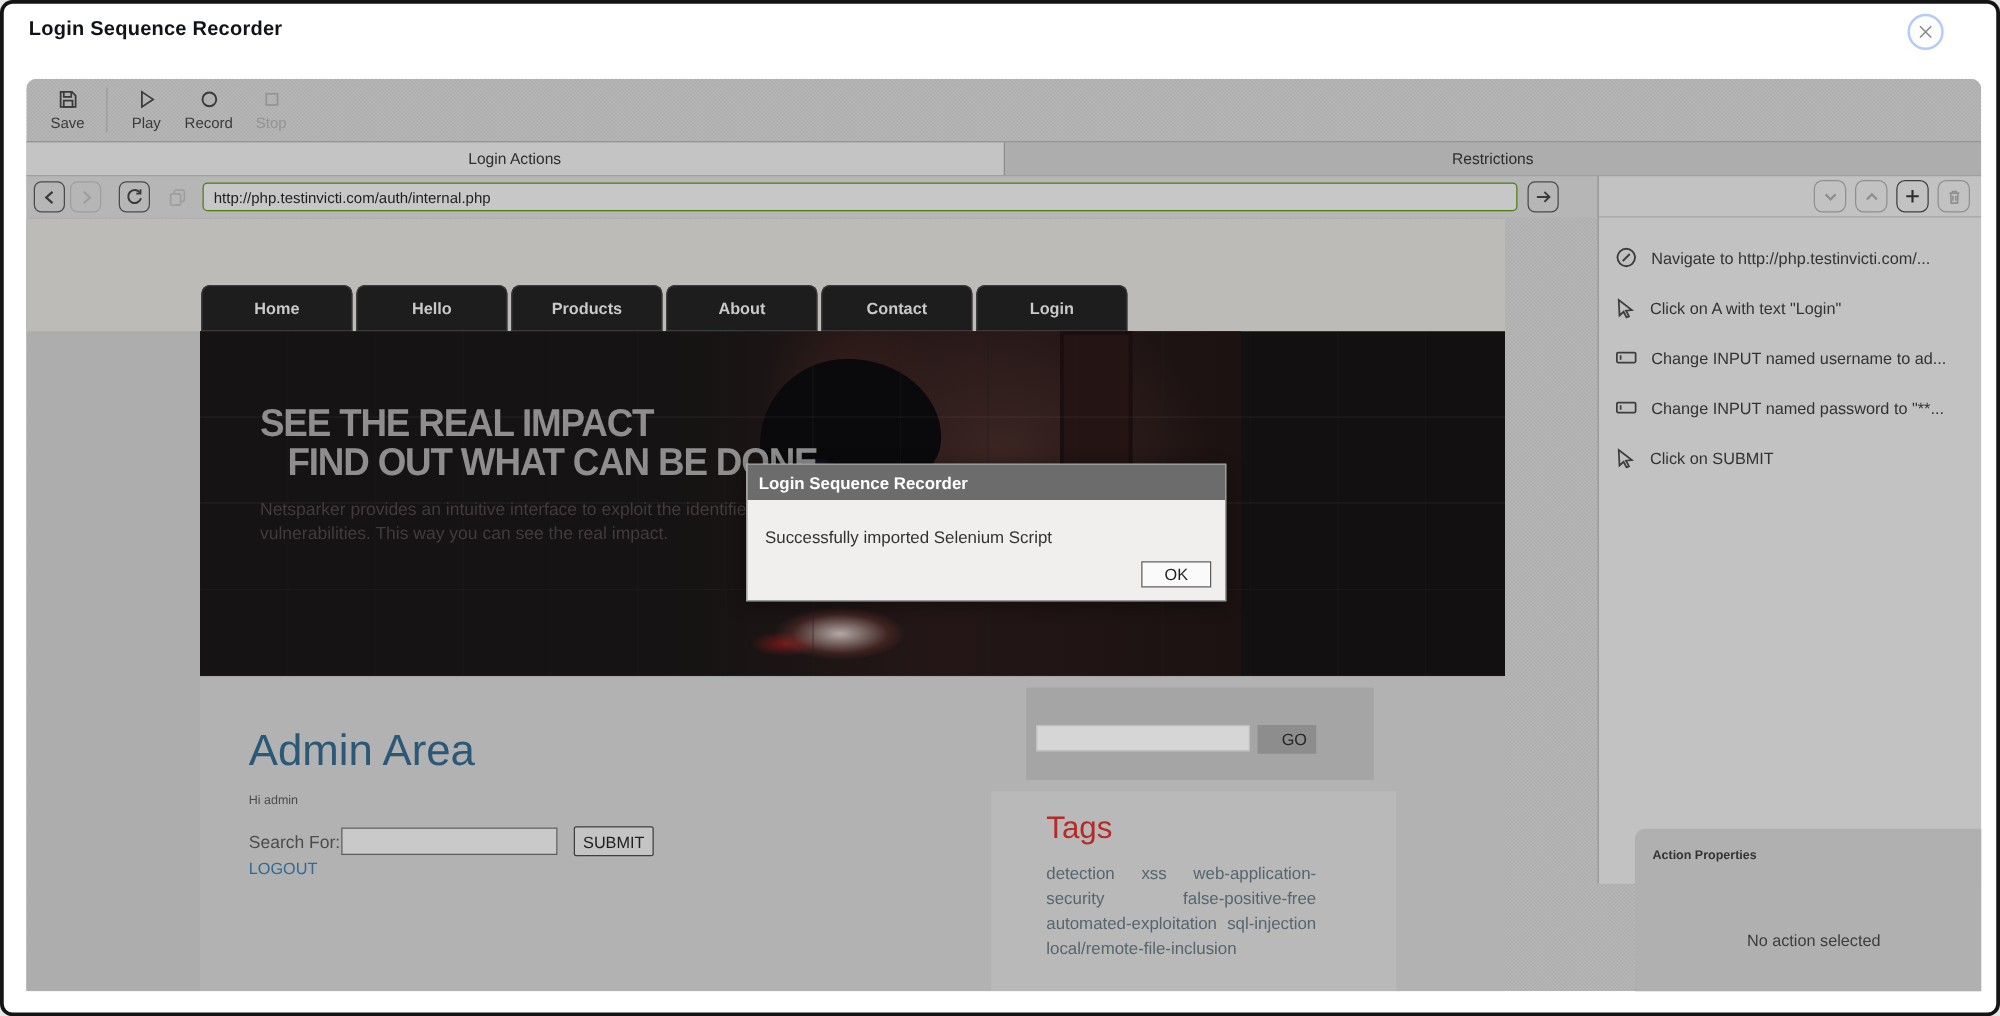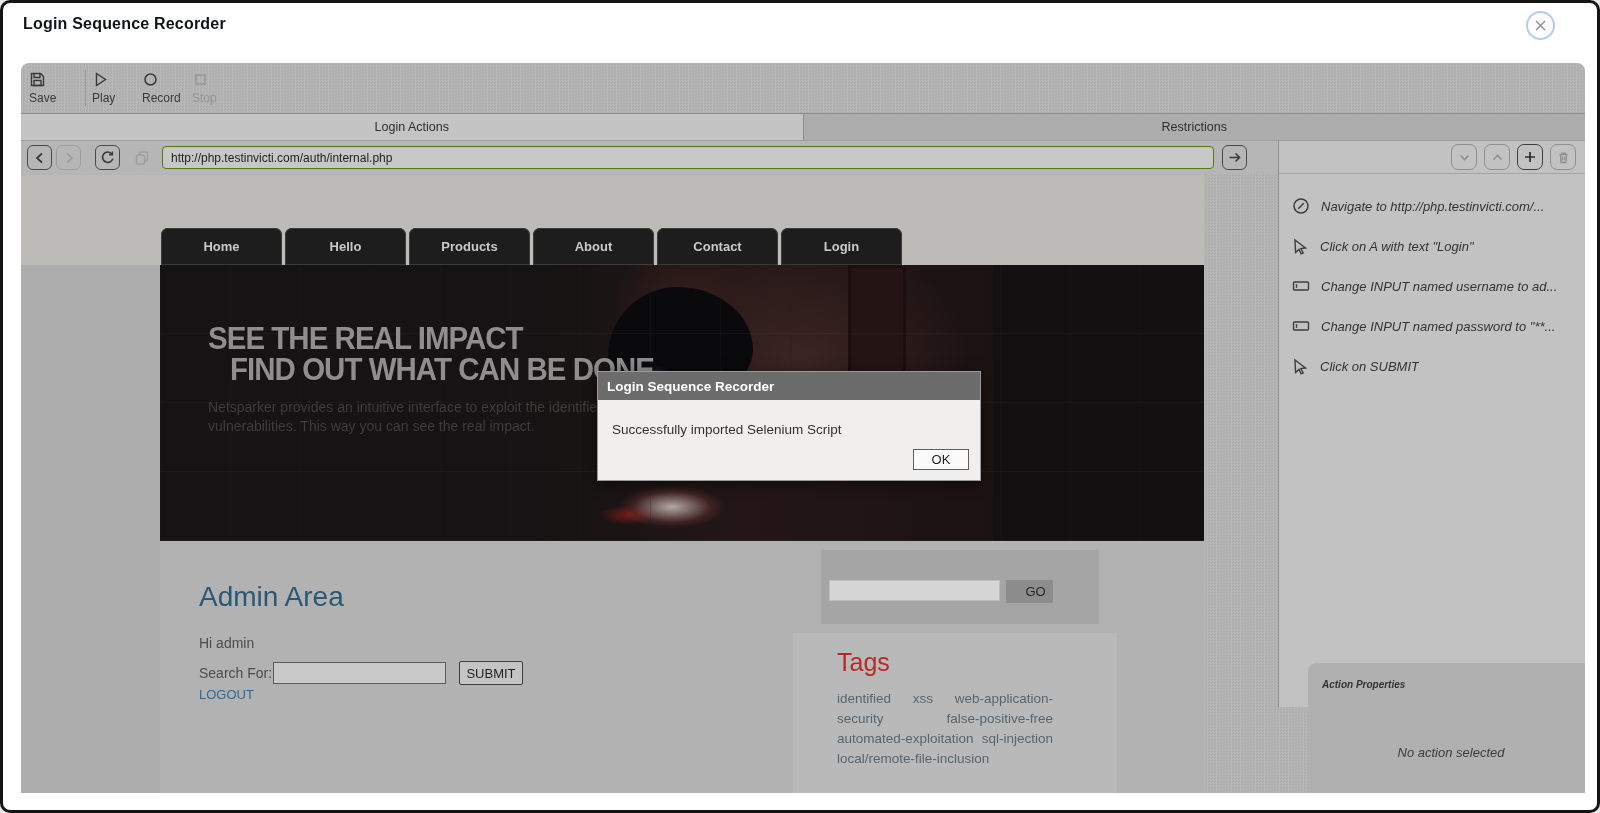--- a/index.html
+++ b/index.html
@@ -10,42 +10,42 @@
   
   .win-title { position:absolute; left:20px; top:12px; font-size:16px; font-weight:bold; color:#101418; letter-spacing:.2px; }
   .close-btn { position:absolute; left:1523px; top:8px; width:29px; height:29px; border-radius:50%;
                background:#fdfdfd; border:2px solid #b3cdf2; color:#9a9a9a; display:flex; align-items:center; justify-content:center; cursor:pointer; }
 
   
   .app { position:absolute; left:18px; top:60px; width:1564px; height:730px; background:#b3b3b3; border-radius:8px 8px 0 0; overflow:hidden; }
   .noise { background-image:repeating-conic-gradient(rgba(255,255,255,.05) 0% 25%, rgba(0,0,0,.035) 0% 50%); background-size:3px 3px; }
 
   .toolbar { position:absolute; left:0; top:0; width:100%; height:50px; display:flex; align-items:center; padding-left:8px; }
-  .tb-btn { width:50px; height:44px; display:flex; flex-direction:column; justify-content:center; gap:3px;
+  .tb-btn { width:50px; height:44px; display:flex; flex-direction:column; align-items:center; justify-content:center; gap:3px;
             color:#3a3a3a; font-size:12px; cursor:pointer; }
   .tb-btn.disabled { color:#949494; cursor:default; }
   .tb-sep { width:1px; height:36px; background:#9a9a9a; margin:0 6px; }
 
   .tabs { position:absolute; left:0; top:50px; width:100%; height:27px; display:flex; border-top:1px solid #8c8c8c; }
   .tab { flex:1; display:flex; align-items:center; justify-content:center; font-size:12.5px; color:#2e2e2e;
          background:#adadad; border-right:1px solid #8c8c8c; cursor:pointer; }
   .tab:last-child { border-right:none; }
   .tab.active { background:#c4c4c4; }
 
   .navrow { position:absolute; left:0; top:77px; width:1257px; height:34px; background:#b6b6b6; border-top:1px solid #9f9f9f;
             display:flex; align-items:center; }
   .nav-btn { width:25px; height:25px; border-radius:6px; border:1.5px solid #4a4a4a; color:#3a3a3a;
              display:flex; align-items:center; justify-content:center; background:transparent; cursor:pointer; flex:0 0 auto; }
   .nav-btn.disabled { border-color:#9e9e9e; color:#9e9e9e; cursor:default; }
   .nav-btn.borderless { border-color:transparent; }
   .url-field { height:23px; width:1052px; margin-left:8px; background:#c7c7c7; border:1px solid #4d7c0f; border-radius:4px;
                font-size:12px; color:#1f1f1f; padding:0 8px; font-family:"Liberation Sans",sans-serif; }
 
   
-  .panel { position:absolute; left:1257px; top:77px; width:307px; height:567px; background:#c2c2c2; border-left:1px solid #8f8f8f;font-style:italic; }
+  .panel { position:absolute; left:1257px; top:77px; width:307px; height:567px; background:#c2c2c2; border-left:1px solid #8f8f8f; }
   .panel-head { height:34px; border-top:1px solid #9f9f9f; border-bottom:1px solid #a5a5a5; display:flex; align-items:center;
                 justify-content:flex-end; gap:7px; padding-right:9px; }
   .ph-btn { width:26px; height:26px; border-radius:7px; border:1.5px solid #8f8f8f; color:#8f8f8f;
             display:flex; align-items:center; justify-content:center; background:transparent; cursor:pointer; }
   .ph-btn.strong { border-color:#3f3f3f; color:#2e2e2e; }
   .action-list { padding:12px 0 0 0; }
   .action-item { height:40px; display:flex; align-items:center; gap:11px; padding-left:13px; color:#333; font-size:13px; cursor:pointer; }
   .action-item .a-icon { color:#3d3d3d; flex:0 0 auto; display:flex; }
   .action-item .a-text { white-space:nowrap; overflow:hidden; }
   .props { position:absolute; left:29px; top:523px; width:286px; height:180px; background:#b0b0b0; border-radius:8px; }
@@ -75,22 +75,22 @@
       background:
         repeating-linear-gradient(90deg, rgba(255,255,255,.03) 0 1px, transparent 1px 70px),
         repeating-linear-gradient(0deg, rgba(255,255,255,.03) 0 1px, transparent 1px 69px),
         repeating-linear-gradient(90deg, rgba(0,0,0,.25) 0 1px, transparent 1px 70px); }
   .hero-l1 { position:absolute; left:48px; top:56px; font-size:31px; font-weight:bold; color:#8f8d8d;
              letter-spacing:-1px; transform:scaleX(.95); transform-origin:left; white-space:nowrap; }
   .hero-l2 { position:absolute; left:70px; top:87px; font-size:31px; font-weight:bold; color:#8f8d8d;
              letter-spacing:-1px; transform:scaleX(.95); transform-origin:left; white-space:nowrap; }
   .hero-sub { position:absolute; left:48px; top:133px; width:480px; font-size:14px; line-height:19px; color:#423b3b; }
   .site-body { position:absolute; left:139px; top:366px; width:1056px; height:252px; background:#b2b2b2; }
-  .admin-title { position:absolute; left:39px; top:40px; font-size:28px; color:#2b5876; }
-  .admin-greet { position:absolute; left:39px; top:94px; font-size:14px; color:#4c4c4c; }
+  .admin-title { position:absolute; left:39px; top:40px; font-size:35px; color:#2b5876; }
+  .admin-greet { position:absolute; left:39px; top:94px; font-size:10px; color:#4c4c4c; }
   .admin-search-label { position:absolute; left:39px; top:124px; font-size:14px; color:#4c4c4c; }
   .admin-input { position:absolute; left:113px; top:121px; width:173px; height:22px; background:#c9c9c9; border:1px solid #5c5c5c; }
   .admin-submit { position:absolute; left:299px; top:120px; width:64px; height:24px; background:#c4c4c4; border:1.5px solid #3f3f3f;
                   border-radius:2px; font-size:13px; color:#1f1f1f; font-family:"Liberation Sans",sans-serif; cursor:pointer; }
   .admin-logout { position:absolute; left:39px; top:146px; font-size:13px; color:#2f6a99; cursor:pointer; }
   .widget-search { position:absolute; left:661px; top:9px; width:278px; height:74px; background:#a5a5a5; }
   .widget-input { position:absolute; left:8px; top:30px; width:171px; height:21px; background:#d6d6d6; border:1px solid #bfbfbf; }
   .widget-go { position:absolute; left:185px; top:30px; width:47px; height:23px; background:#8d8d8d; border:none;
                font-size:13px; color:#252525; font-family:"Liberation Sans",sans-serif; cursor:pointer;padding-left:12px; }
   .tags-box { position:absolute; left:633px; top:92px; width:324px; height:160px; background:#b9b9b9; }
@@ -316,21 +316,21 @@
         <div class="admin-logout">LOGOUT</div>
 
         <div class="widget-search">
           <input class="widget-input" value="" style="">
           <button class="widget-go">GO</button>
         </div>
 
         <div class="tags-box">
           <div class="tags-title">Tags</div>
           <div class="tags-cloud">
-            <a class="tag">identified</a>
+            <a class="tag">detection</a>
             <a class="tag">xss</a>
             <a class="tag">web-application-security</a>
             <a class="tag">false-positive-free</a>
             <a class="tag">automated-exploitation</a>
             <a class="tag">sql-injection</a>
             <a class="tag">local/remote-file-inclusion</a>
           </div>
         </div>
       </div>
     </div>

